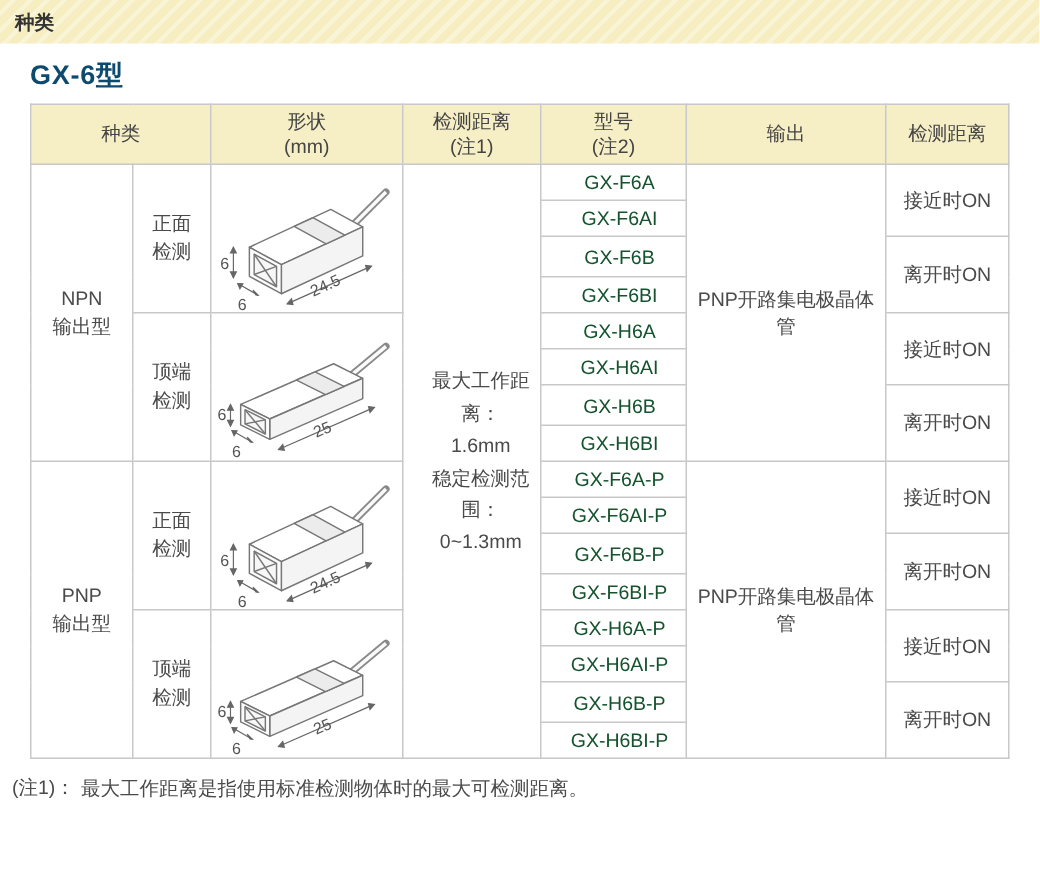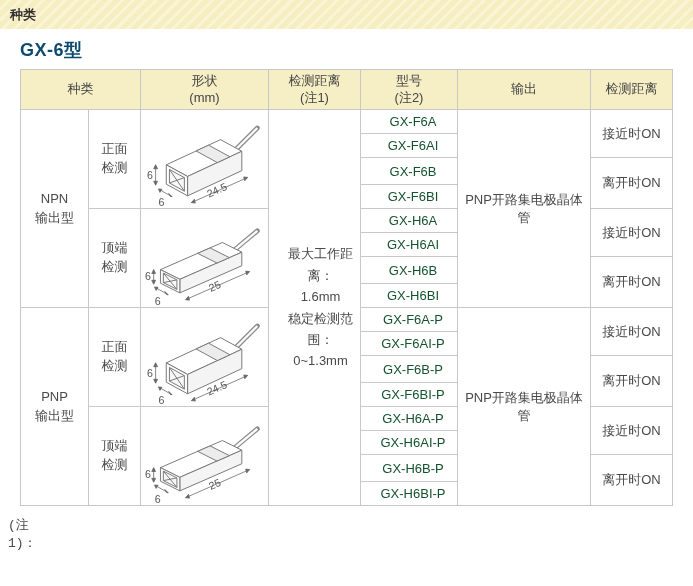--- a/index.html
+++ b/index.html
@@ -36,21 +36,21 @@
   }
   td.distance{
     text-align:left;vertical-align:middle;
     padding:0 4px 0 16px;white-space:pre-line;line-height:1.65;
   }
   td.shape{padding:0;vertical-align:middle;}
   svg.sensor{display:block;margin:0 auto;}
   svg.sensor text{font-size:11px;fill:#555;font-family:"Liberation Sans","DejaVu Sans",sans-serif;}
   .notes{margin:10px 0 0 8px;font-size:13px;color:#4a4a4a;}
   .note-row{display:flex;align-items:flex-start;margin-bottom:4px;}
-  .note-label{width:46px;flex:none;font-family:Liberation Mono, monospace;}
+  .note-label{width:46px;flex:none;}
   .note-text{flex:1;line-height:1.55;}
 </style>
 </head>
 <body>
 
 <div class="topbar">
   <span>种类</span>
 </div>
 
 <div class="page-title">GX-6型</div>
@@ -270,15 +270,16 @@
     <tr>
       <td class="model">GX-H6BI-P</td>
     </tr>
   </tbody>
 </table>
 
 <div class="notes">
   <div class="note-row">
     <span class="note-label">(注1)：</span>
     <span class="note-text">
+      <span style="display:block">最大工作距离是指使用标准检测物体时的最大可检测距离。</span>
     </span>
   </div>
 </div>
 
 </body></html>

